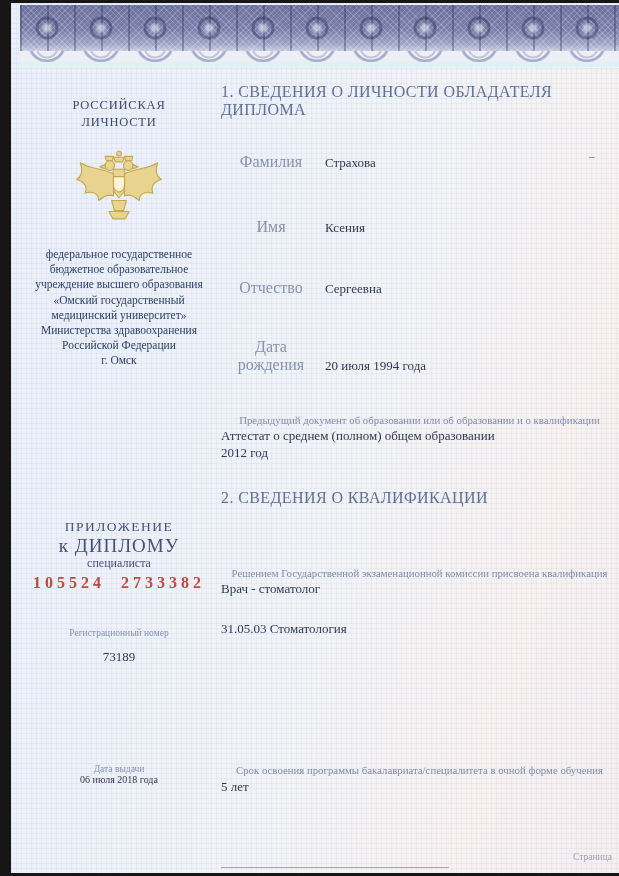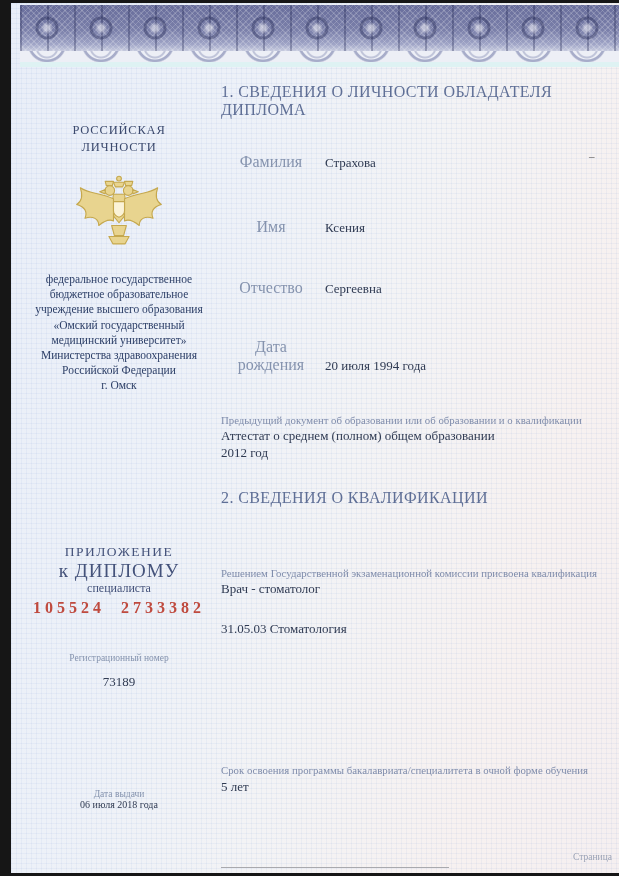--- a/index.html
+++ b/index.html
@@ -23,21 +23,21 @@
     background-size:54px 46px,54px 46px,54px 100%,auto,auto,auto;
     background-repeat:repeat-x,repeat-x,repeat,repeat,repeat,no-repeat;}
   .guilloche-tail{position:absolute;left:9px;right:0;top:48px;height:11px;background-color:#edeff6;
     background-image:
       radial-gradient(circle 20px at 27px -8px, rgba(110,118,165,0) 16px, rgba(110,118,165,.55) 17px, rgba(110,118,165,.55) 18.5px, rgba(110,118,165,0) 20px),
       radial-gradient(circle 14px at 27px -4px, rgba(110,118,165,0) 9px, rgba(110,118,165,.35) 10px, rgba(110,118,165,.35) 11px, rgba(110,118,165,0) 12px);
     background-size:54px 11px;background-repeat:repeat-x;}
   .cyan-strip{position:absolute;left:9px;right:0;top:59px;height:5px;background:#def2f3;}
   
   .left-col{position:absolute;left:10px;top:0;width:196px;height:100%;}
-  .left-col > div{position:absolute;width:100%;text-align:center;margin-top:25px;}
+  .left-col > div{position:absolute;width:100%;text-align:center;}
   .right-col{position:absolute;left:210px;top:0;width:397px;height:100%;}
   .right-col > div{position:absolute;}
   
   .country{top:94px;font-size:12.5px;letter-spacing:.8px;color:#3c4a6e;line-height:1.35;}
   .emblem{top:144px;}
   .institution{top:244px;font-size:11.5px;color:#2e4068;line-height:1.32;}
   .doc-title{top:516px;color:#44527a;}
   .doc-title .t1{display:block;font-size:13.5px;letter-spacing:1.5px;}
   .doc-title .t2{display:block;font-size:19px;letter-spacing:1px;margin-top:0px;}
   .doc-title .t3{display:block;font-size:12px;margin-top:-1px;}
@@ -46,21 +46,21 @@
   .reg-label{top:624px;}
   .reg-value{top:646px;font-size:13px;color:#2f3a52;}
   .date-label{top:760px;}
   .date-value{top:771px;font-size:10px;color:#2f3a52;}
   .section-heading{font-size:16px;letter-spacing:.4px;color:#5f6f96;}
   .h1{top:80px;left:0;}
   .h2{top:486px;left:0;}
   .field-row{left:0;width:100%;}
   .field-label{display:inline-block;width:100px;font-size:16px;color:#8593ae;vertical-align:baseline;text-align:center;}
   .field-value{font-size:13px;color:#2f3a52;}
-  .para-label{left:0;width:100%;font-size:10.8px;color:#7f8cab;}
+  .para-label{left:0;width:100%;font-size:10.8px;color:#7f8cab;text-align:center;}
   .center-value{left:0;width:100%;text-align:left;font-size:13px;color:#2f3a52;}
   .artifact-dash{left:368px;top:147px;color:#444;font-size:11px;}
   .bottom-line{left:0;top:864px;width:228px;border-top:1px solid #a9a9ad;height:0;}
   .page-label{right:6px;top:849px;font-size:9.5px;color:#9aa2b5;}
 </style>
 </head>
 <body>
 
 <div class="stage">
   <div class="paper">

